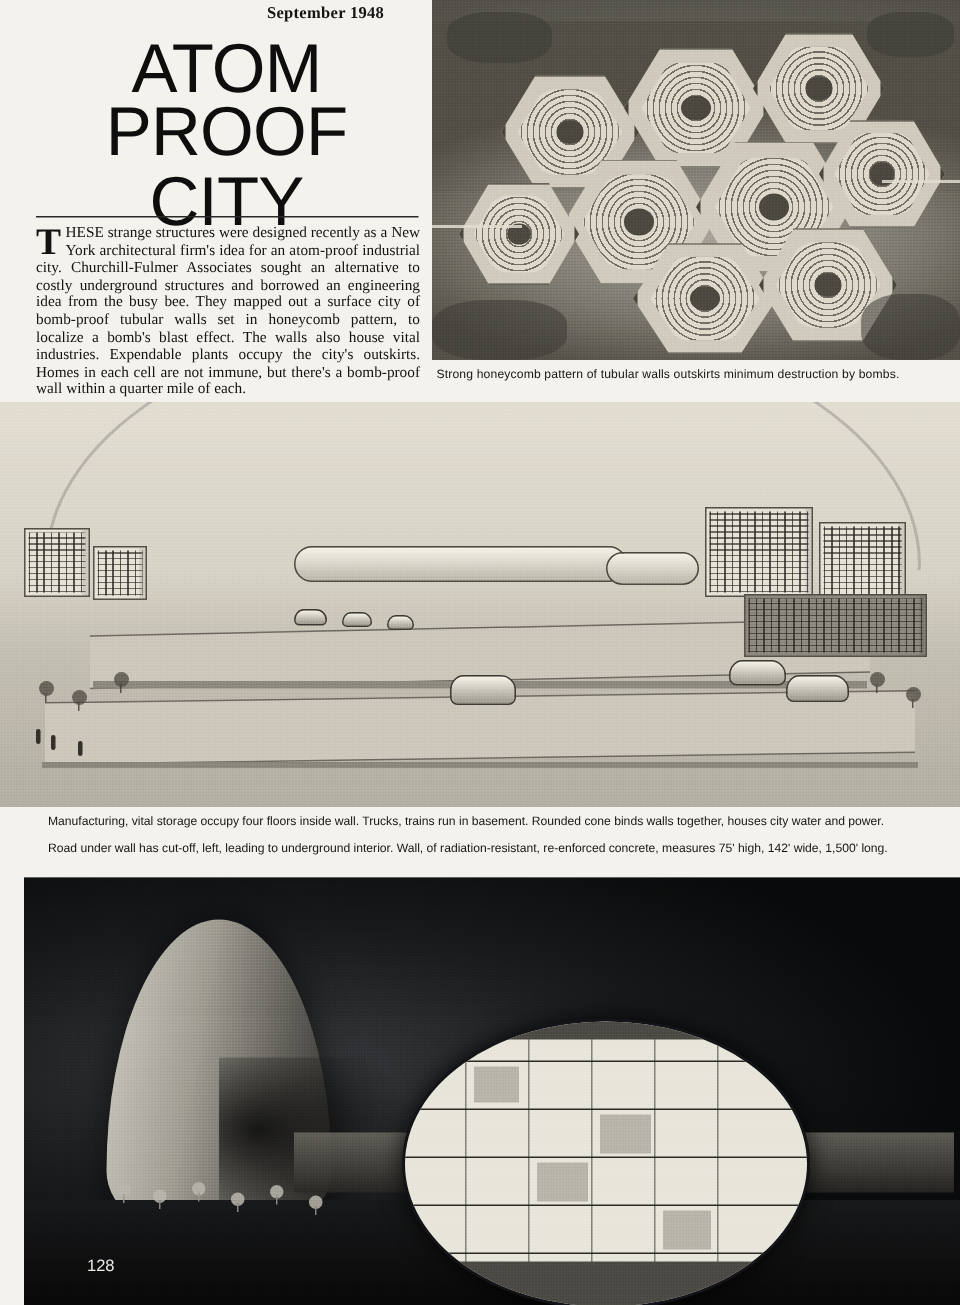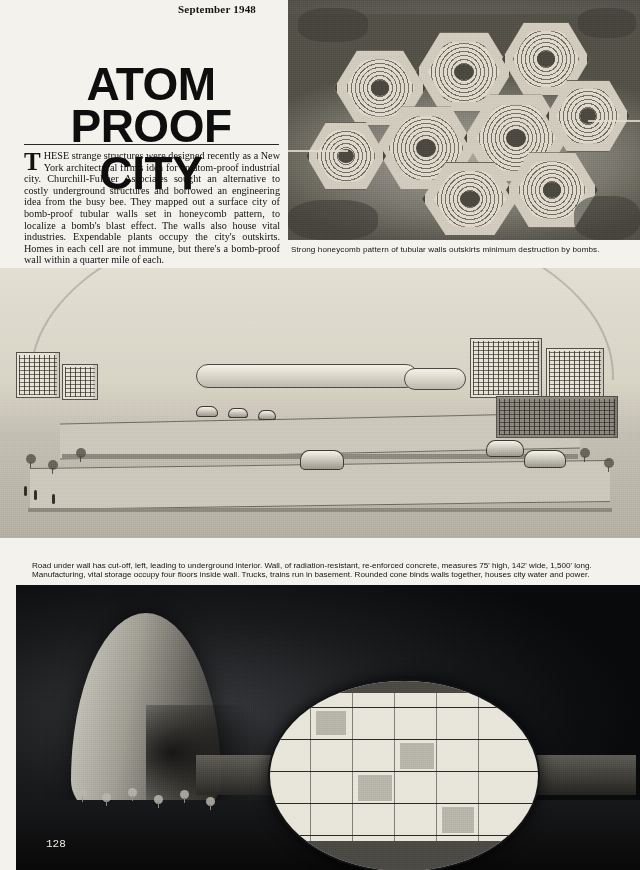--- a/index.html
+++ b/index.html
@@ -33,24 +33,23 @@
     letter-spacing: 0.2px;
     color: #161616;
   }
   .headline {
     position: absolute;
     left: 22px;
     top: 24px;
     width: 258px;
     text-align: center;
     font-family: "Liberation Sans", sans-serif;
-    font-weight: bold;
+    font-weight: normal;
     color: #101010;
     line-height: 0.92;
-    margin-top: 39px;
   }
   .headline .l1 {
     display: block;
     font-size: 46px;
     letter-spacing: -0.5px;
   }
   .headline .l2 {
     display: block;
     font-size: 46px;
     letter-spacing: -0.5px;
@@ -269,21 +268,20 @@
   }
   .caption-pano1 {
     position: absolute;
     left: 32px;
     top: 543px;
     width: 580px;
     font-size: 8.1px;
     line-height: 10px;
     font-family: "Liberation Sans", sans-serif;
     color: #171717;
-    margin-top: 27px;
   }
   .caption-pano2 {
     position: absolute;
     left: 32px;
     top: 561px;
     width: 580px;
     font-size: 8.1px;
     line-height: 10px;
     font-family: "Liberation Sans", sans-serif;
     color: #171717;
@@ -379,23 +377,23 @@
   .cut-room {
     position: absolute;
     background: rgba(60,58,52,0.28);
   }
   .cut-dark {
     position: absolute;
     background: #4d4b45;
   }
   .page-num {
     position: absolute;
-    left: 46px;
+    left: 58px;
     top: 838px;
-    font-family: Liberation Mono, monospace;
+    font-family: Liberation Sans, sans-serif;
     font-size: 11px;
     color: #ebe9e2;
     text-align: center;
   }
 </style>
 </head>
 <body>
 
 <div class="page">
 

